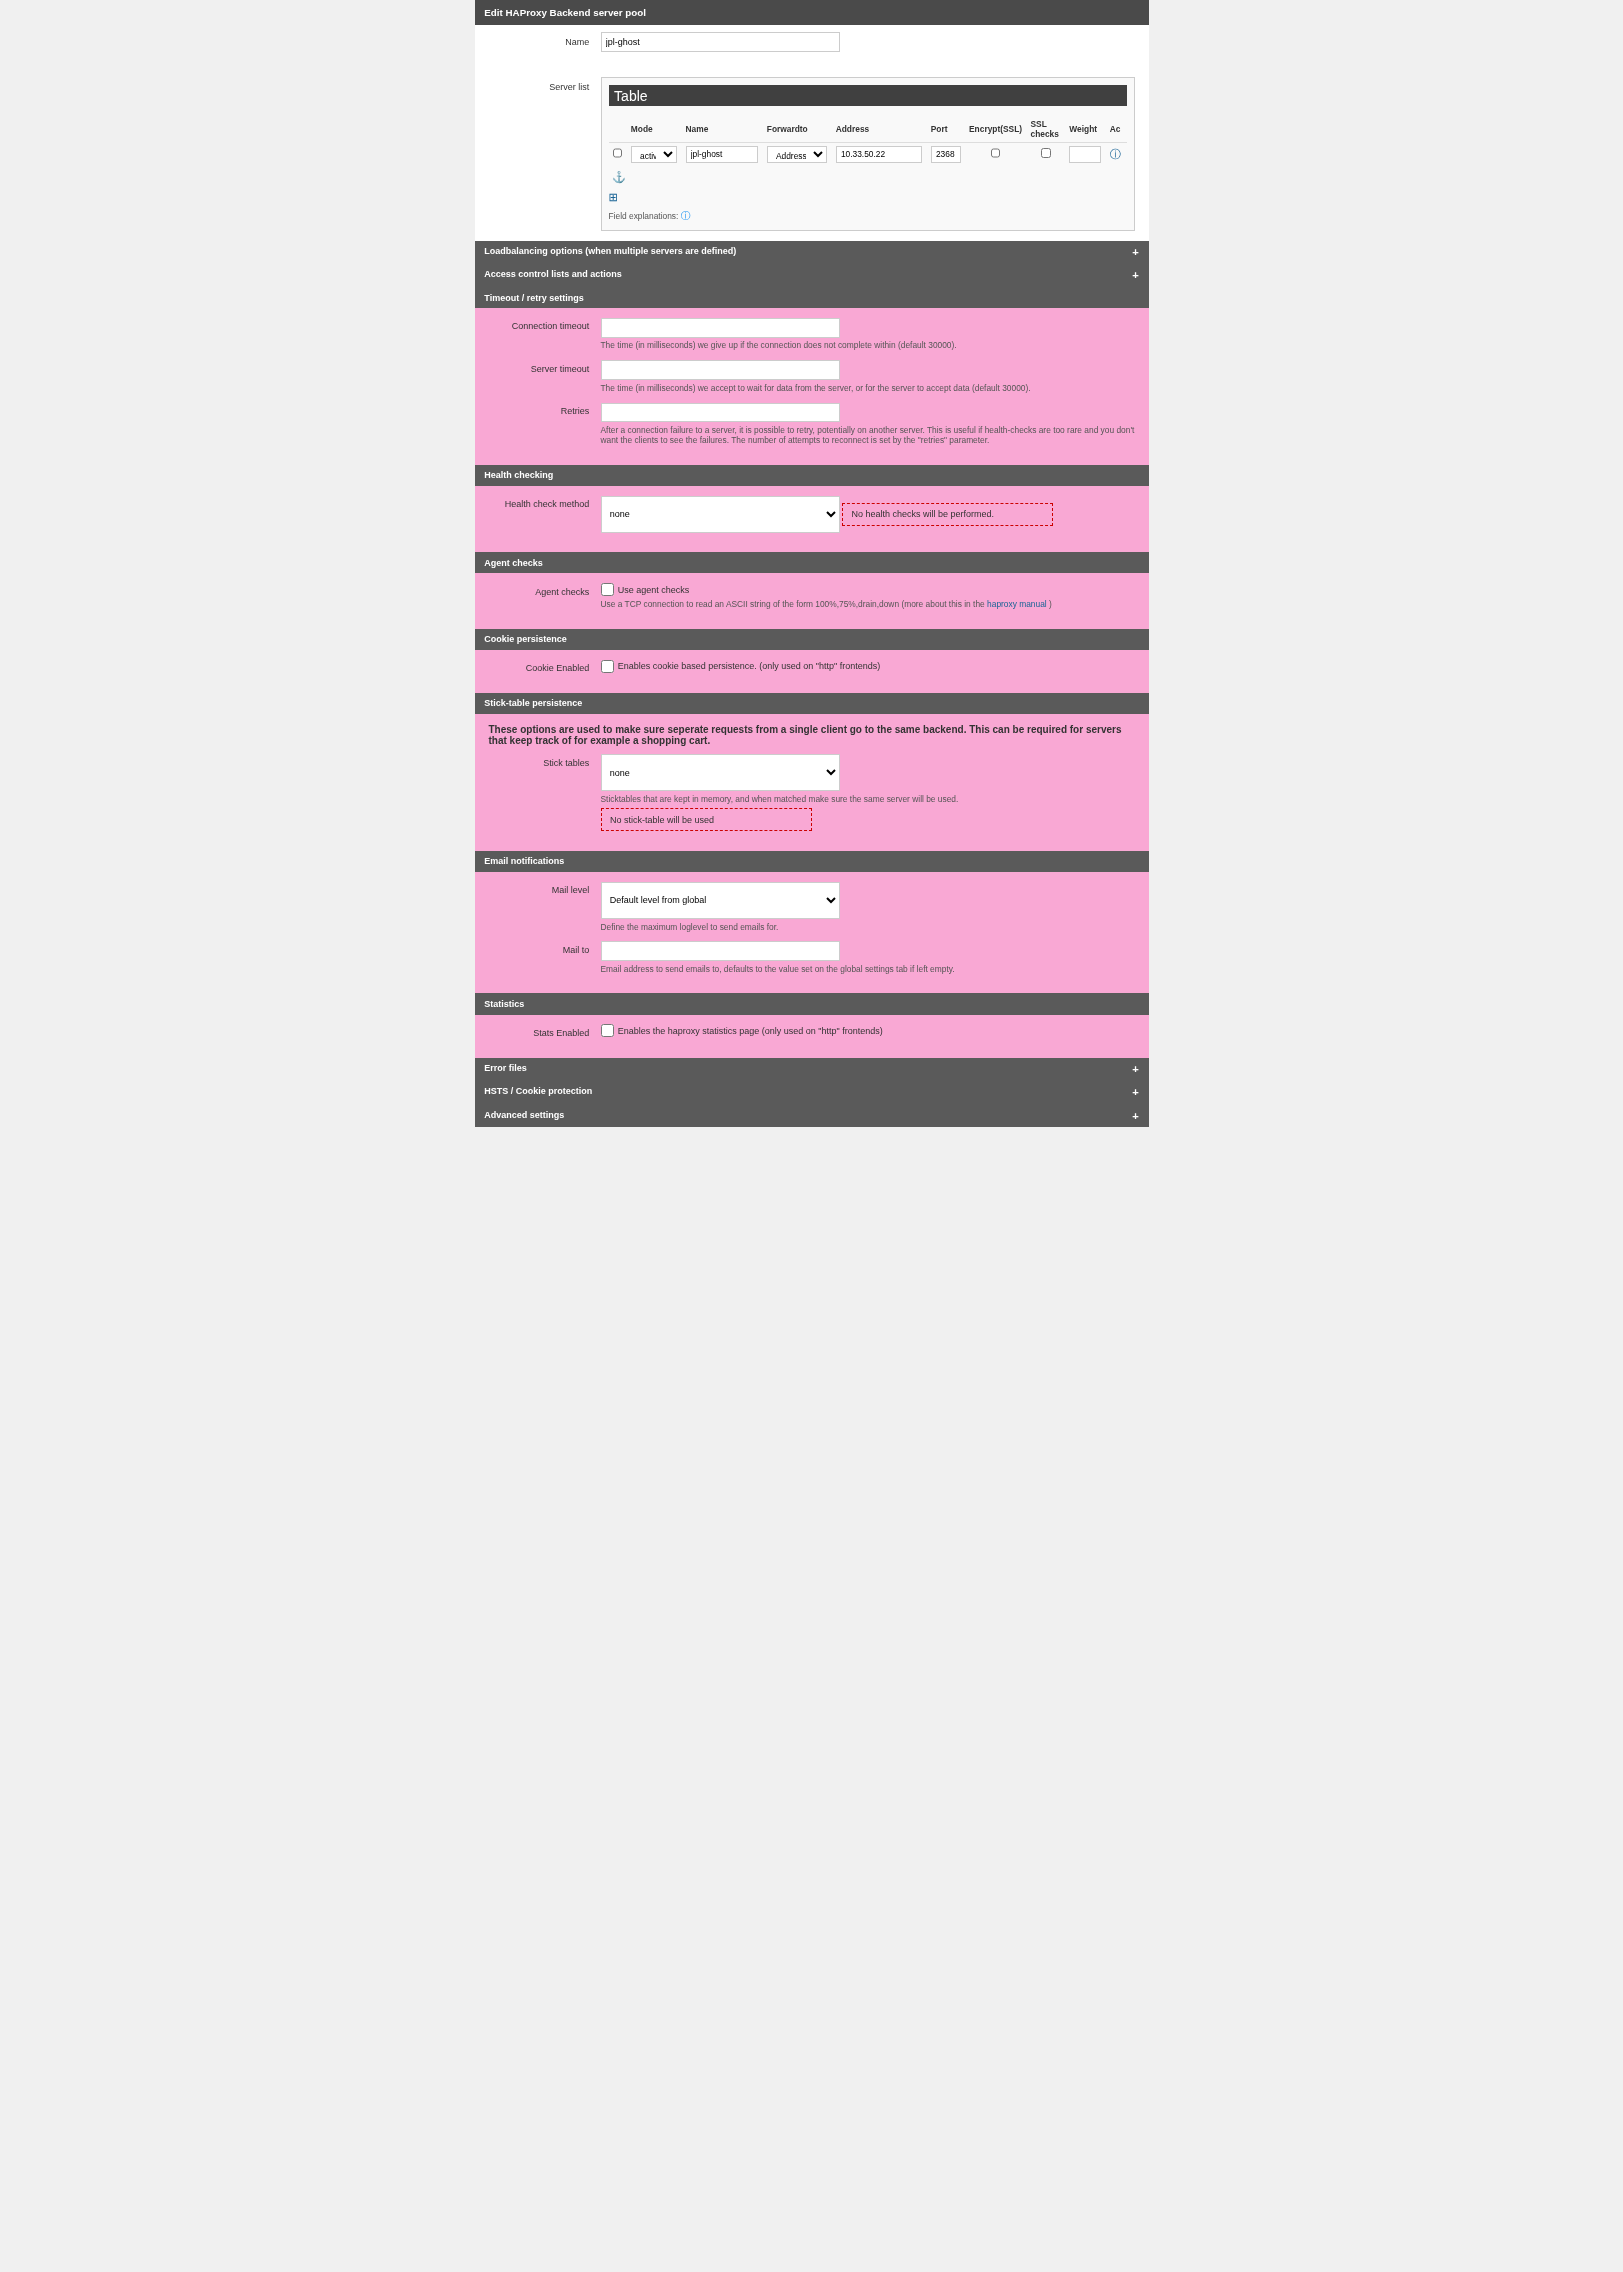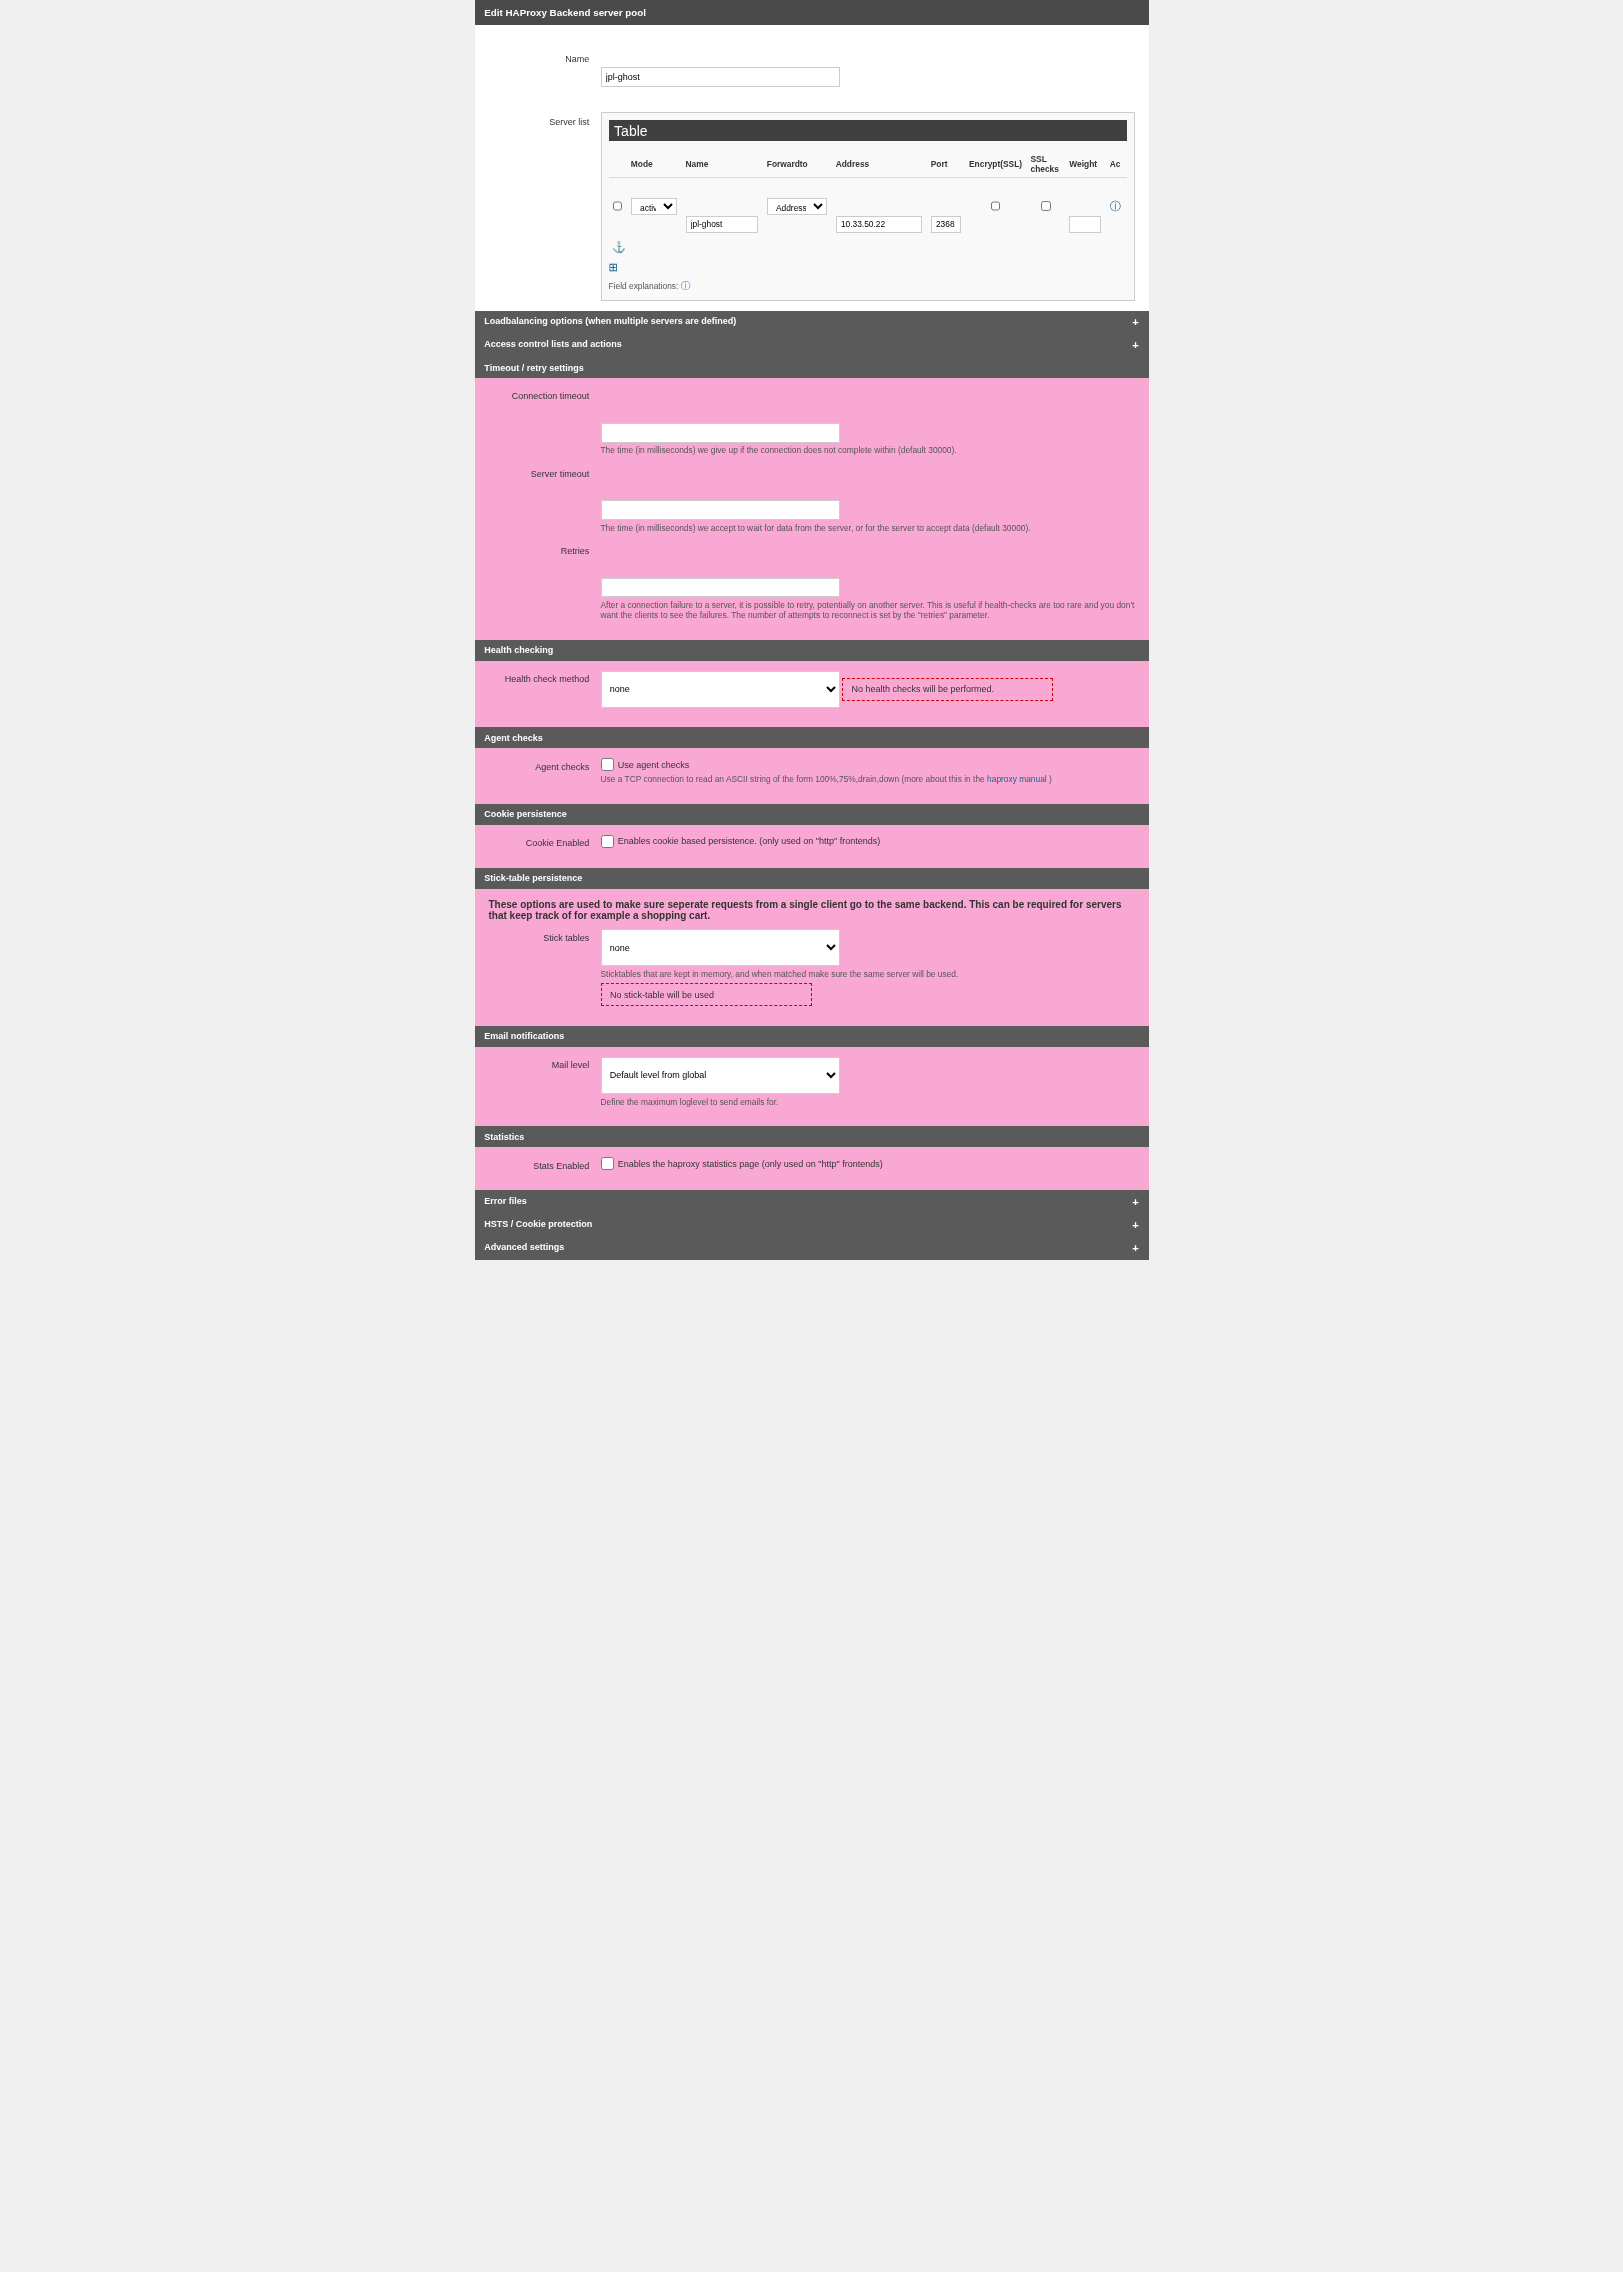--- a/index.html
+++ b/index.html
@@ -56,21 +56,20 @@
     .form-control-wrap {
       flex: 1;
     }
 
     input[type="text"] {
       width: 239px;
       padding: 2.8px 4.2px;
       border: 0.7px solid #ccc;
       font-size: 9px;
       height: 19.7px;
-      margin-top: 35px;
     }
 
     select {
       width: 239px;
       padding: 2.8px 4.2px;
       border: 0.7px solid #ccc;
       font-size: 9px;
       height: 37px;
       background: #fff;
     }
@@ -384,20 +383,27 @@
   <div class="section-body">
     <div class="form-row">
       <div class="form-label">Mail level</div>
       <div class="form-control-wrap">
         <select>
           <option>Default level from global</option>
         </select>
         <div class="help-text">Define the maximum loglevel to send emails for.</div>
       </div>
     </div>
+    <div class="form-row">
+      <div class="form-label">Mail to</div>
+      <div class="form-control-wrap">
+        <input type="text" value="" style="">
+        <div class="help-text">Email address to send emails to, defaults to the value set on the global settings tab if left empty.</div>
+      </div>
+    </div>
   </div>
 
   <div class="section-header">
     <span>Statistics</span>
   </div>
   <div class="section-body">
     <div class="form-row">
       <div class="form-label">Stats Enabled</div>
       <div class="form-control-wrap">
         <label class="checkbox-label">

